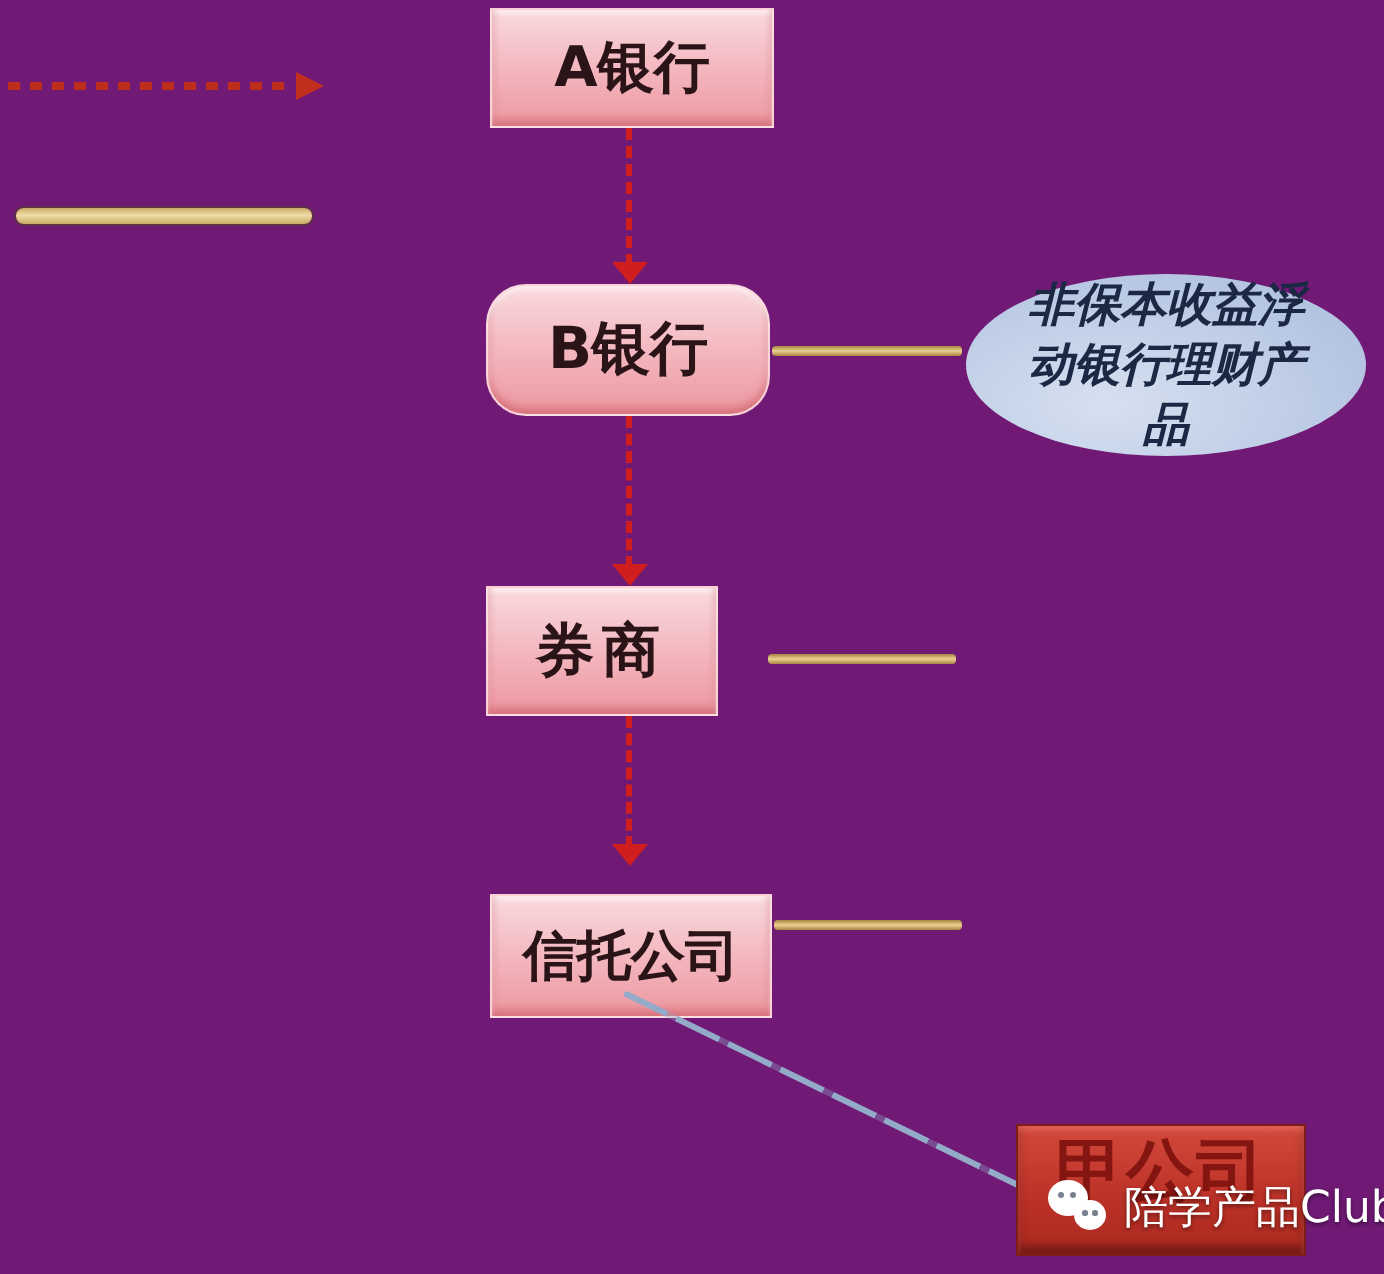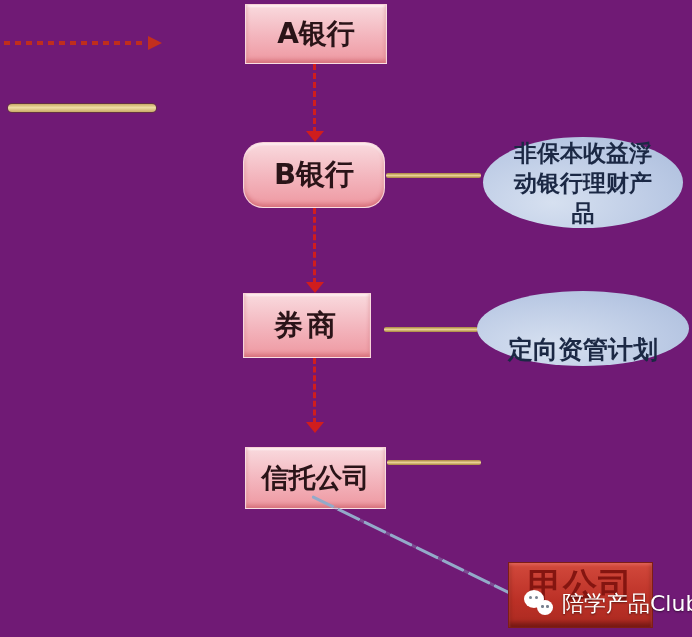--- a/index.html
+++ b/index.html
@@ -17,43 +17,43 @@
     box-shadow:0 0 0 1px rgba(90,70,30,.55);}
 
   
   .node{position:absolute;display:flex;align-items:center;justify-content:center;
     background:linear-gradient(180deg,#f9dade 0%,#f3b4bc 55%,#ee98a1 100%);
     border:1px solid rgba(250,222,227,.8);
     box-shadow:inset 0 -3px 4px rgba(186,66,78,.45), inset 0 2px 2px rgba(255,245,246,.8);
     color:#2a1418;font-weight:700;}
   .node-a{left:245px;top:4px;width:142px;height:60px;font-size:28px;}
   .node-b{left:243px;top:142px;width:142px;height:66px;font-size:29px;border-radius:20px;}
-  .node-broker{left:243px;top:293px;width:128px;height:65px;font-size:29px;letter-spacing:4px;}
+  .node-broker{left:243px;top:293px;width:116px;height:65px;font-size:29px;letter-spacing:4px;}
   .node-trust{left:245px;top:447px;width:141px;height:62px;font-size:27px;justify-content:center;}
 
   
   .vconn{position:absolute;left:306px;width:18px;}
   .vconn .vline{position:absolute;left:7px;top:0;bottom:9px;width:0;border-left:3px dashed #d01d1d;}
   .vconn .vhead{position:absolute;left:0;bottom:0;width:0;height:0;
     border-left:9px solid transparent;border-right:9px solid transparent;border-top:11px solid #d01d1d;}
   .vconn-1{top:64px;height:78px;}
   .vconn-2{top:208px;height:85px;}
   .vconn-3{top:358px;height:75px;}
 
   
   .hconn{position:absolute;height:5px;border-radius:2px;
     background:linear-gradient(180deg,#a8853e,#ead093 50%,#a8853e);}
   .hconn-1{left:386px;top:173px;width:95px;}
   .hconn-2{left:384px;top:327px;width:94px;}
   .hconn-3{left:387px;top:460px;width:94px;}
 
   
-  .ellipse{position:absolute;border-radius:50%;display:flex;align-items:flex-end;justify-content:center;
+  .ellipse{position:absolute;border-radius:50%;display:flex;align-items:center;justify-content:center;
     background:radial-gradient(ellipse at 35% 72%,#d6e0f0 0%,#bac9e4 62%,#a9bbda 100%);
-    color:#1b2844;font-weight:700;text-align:center;}
+    color:#1b2844;font-weight:700;text-align:center;font-style:italic;}
   .ellipse-1{left:483px;top:137px;width:200px;height:91px;font-size:23px;line-height:30px;}
   .ellipse-1 .etext{width:152px;}
   .ellipse-2{left:477px;top:291px;width:212px;height:75px;font-size:25px;}
   .ellipse-3{left:480px;top:420px;width:210px;height:85px;font-size:23px;line-height:29px;}
   .ellipse-3 .etext{width:152px;}
 
   
   .steel-line{position:absolute;left:312px;top:495px;width:220px;height:3px;border-radius:2px;
     transform:rotate(26deg);transform-origin:0 50%;
     background:repeating-linear-gradient(90deg,#93aac9 0 24px,rgba(147,170,201,.35) 24px 29px);}
@@ -122,23 +122,20 @@
     <span>信托公司</span>
   </div>
 
   <div class="hconn hconn-1"></div>
   <div class="hconn hconn-2"></div>
   <div class="hconn hconn-3"></div>
 
   <div class="ellipse ellipse-1">
     <span class="etext">非保本收益浮动银行理财产品</span>
   </div>
-  <div class="ellipse ellipse-2">
-    <span class="etext">定向资管计划</span>
-  </div>
 
   <div class="steel-line"></div>
 
   <div class="company">
     <span>甲公司</span>
   </div>
 
   <div class="watermark">
     <span class="wm-icon">
       <i class="wm-bubble wm-bubble-large"></i>

